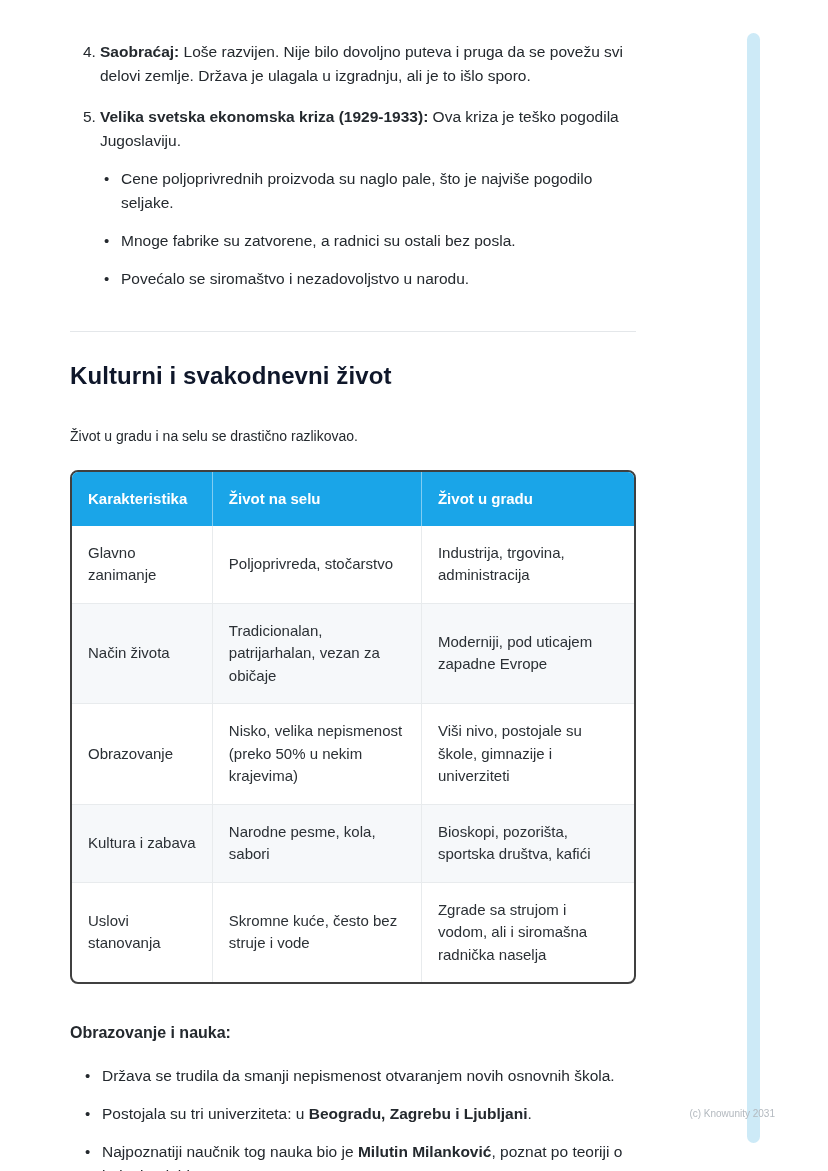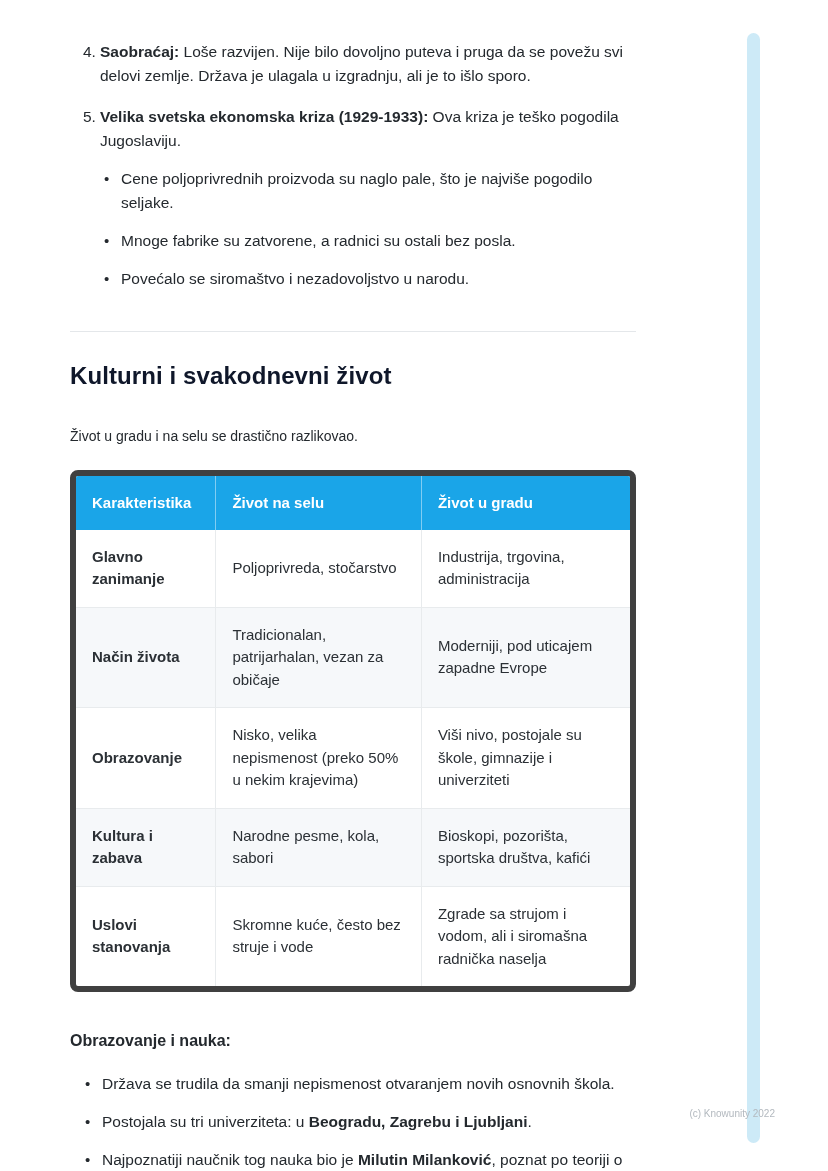--- a/index.html
+++ b/index.html
@@ -52,21 +52,21 @@
     letter-spacing: 0.1px;
   }
   p.intro {
     margin-top: 36px;
     font-size: 14px;
     line-height: 1.55;
   }
   
   .table-wrap {
     margin-top: 22px;
-    border: 6px solid #404040;
+    border: 2px solid #404040;
     border-radius: 8px;
     overflow: hidden;
   }
   table.cmp {
     width: 100%;
     border-collapse: separate;
     border-spacing: 0;
   }
   table.cmp th {
     background: #1aa5e8;
@@ -82,21 +82,21 @@
     font-size: 15px;
     line-height: 1.5;
     padding: 16px 16px;
     border-bottom: 1px solid #e8ebed;
     vertical-align: middle;
     color: #2b3035;
   }
   table.cmp td + td { border-left: 1px solid #e8ebed; }
   table.cmp tbody tr:last-child td { border-bottom: none; }
   table.cmp tbody tr:nth-child(even) { background: #f6f8fa; }
-  td.rowhead { font-weight: 700; color: #24292e; }
+  td.rowhead { font-weight: 400; color: #24292e; }
   
   p.edu-heading {
     margin-top: 40px;
     font-size: 16px;
     font-weight: 700;
   }
   .edu-bullets { margin-top: 22px; }
   .edu-bullet {
     display: flex;
     padding-left: 15px;
@@ -218,13 +218,13 @@
     <div class="edu-bullet">
       <span class="dot">•</span>
       <span><span>Najpoznatiji naučnik tog nauka bio je </span><span class="bold">Milutin Milanković</span><span>, poznat po teoriji o ledenim dobima.</span></span>
     </div>
   </div>
 
 </div>
 
 <div class="scroll-strip"></div>
 
-<div class="watermark">(c) Knowunity 2022</div>
+<div class="watermark">(c) Knowunity 2031</div>
 
 </body></html>

